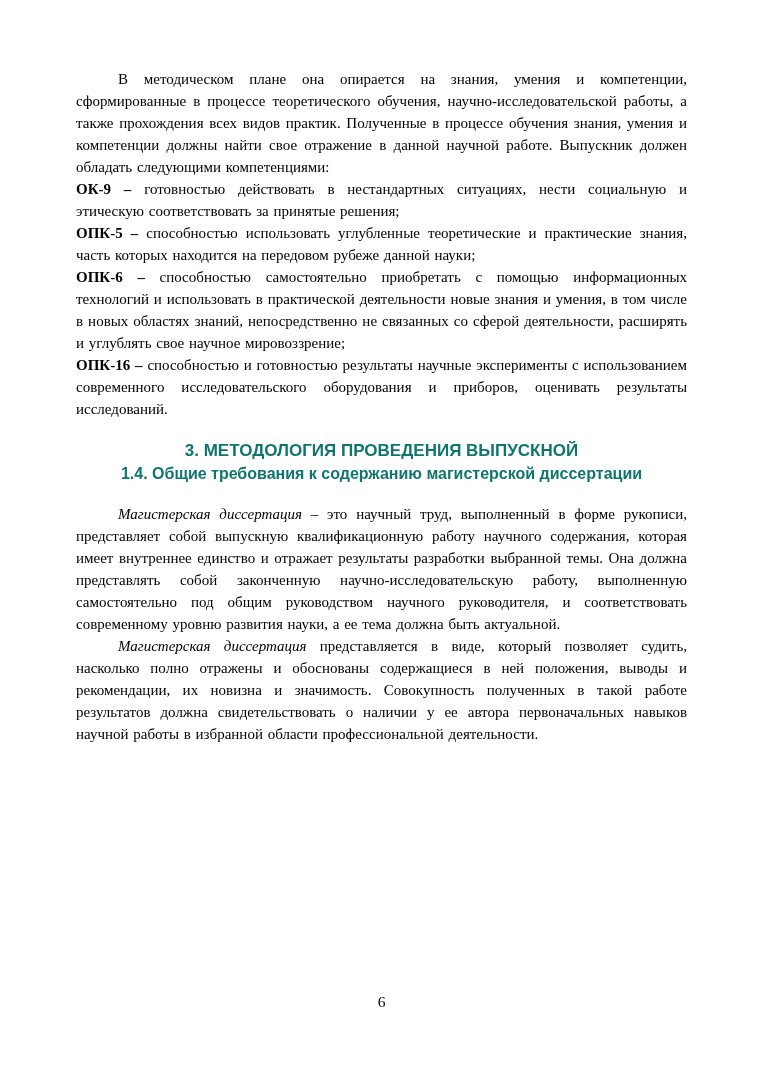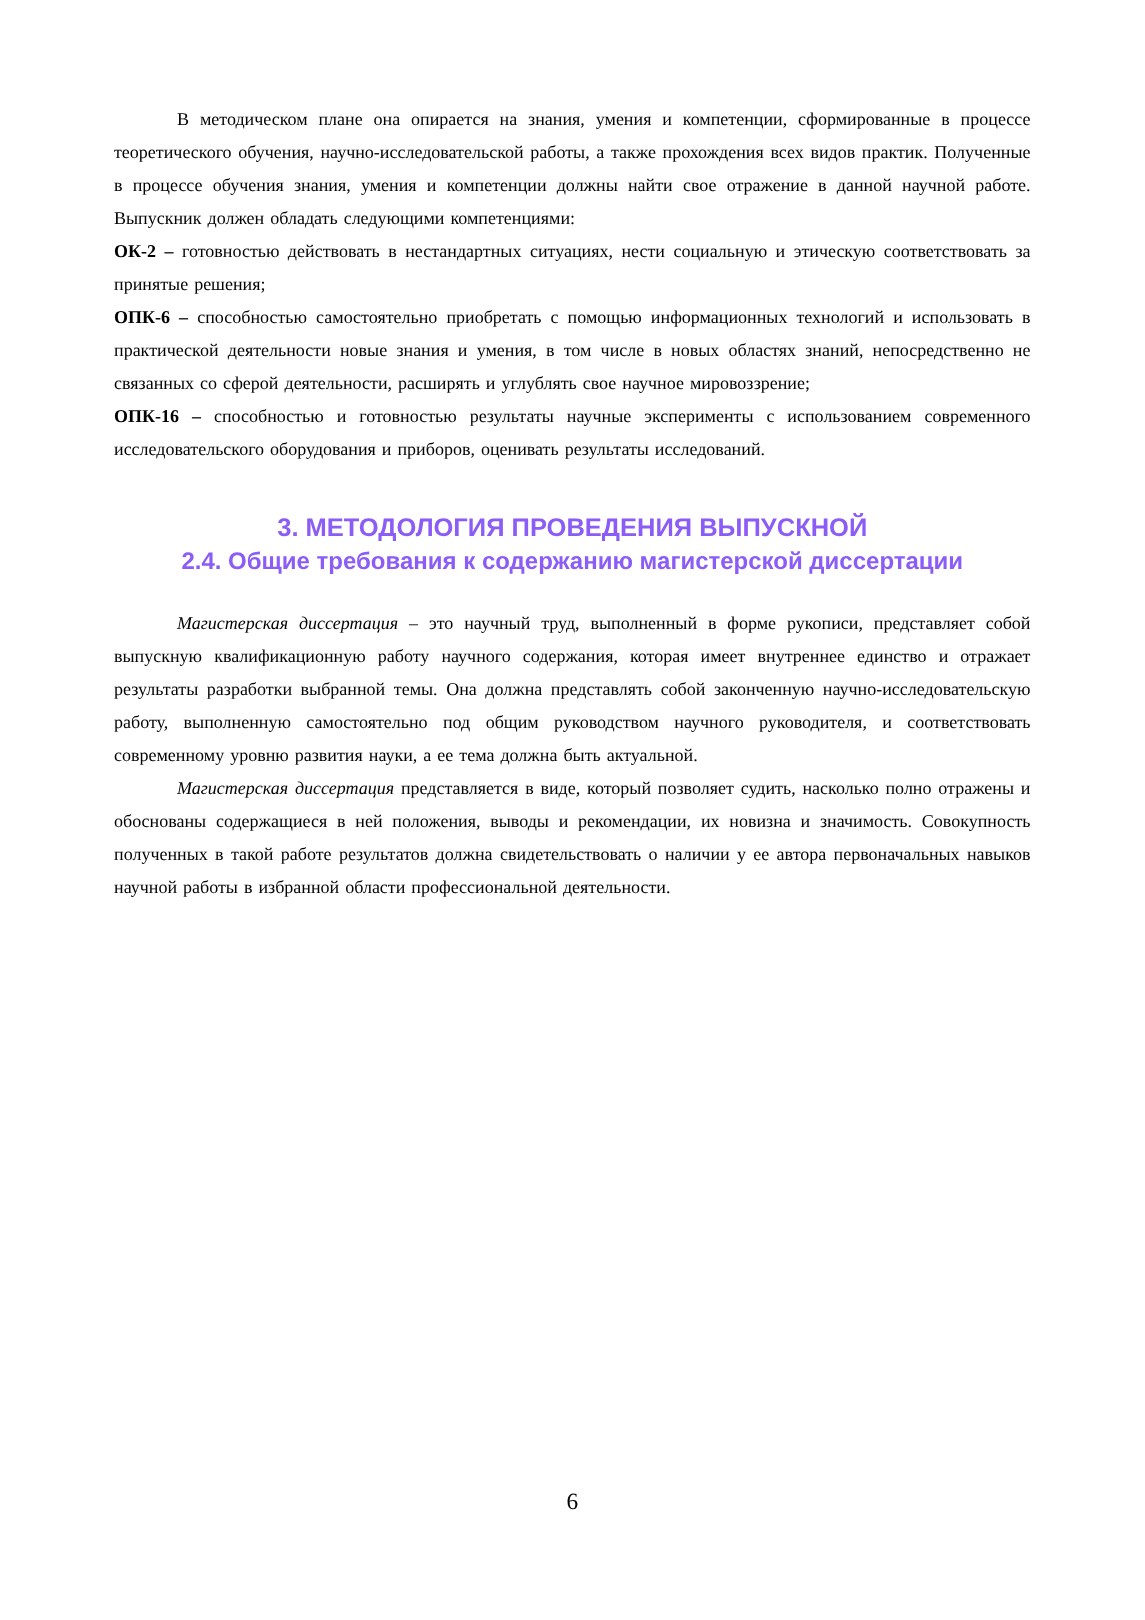--- a/index.html
+++ b/index.html
@@ -12,66 +12,67 @@
     color: #000000;
   }
   .page {
     position: relative;
     width: 763px;
     height: 1080px;
     background: #ffffff;
     padding: 68px 76px 0 76px;
   }
   .para {
-    font-size: 12px;
+    font-size: 15px;
     line-height: 22px;
     text-align: justify;
     word-spacing: 1px;
   }
   .para.indent { text-indent: 42px; }
   .code { font-weight: bold; }
   .term { font-style: italic; }
   .heading-block {
-    margin-top: 30px;
+    margin-top: 19px;
     margin-bottom: 18px;
     text-align: center;
     font-family: "Liberation Sans", sans-serif;
     font-weight: bold;
     font-size: 17px;
     line-height: 23px;
-    color: #8b5cf6;
+    color: #0f766e;
   }
   .heading-block .subtitle { font-size: 16px; }
   .page-number {
     position: absolute;
     top: 993px;
     left: 0;
     width: 763px;
     text-align: center;
     font-size: 15.5px;
     font-family: "Liberation Serif", serif;
   }
 </style>
 </head>
 <body>
 
 <div class="page">
 
   <p class="para indent">В методическом плане она опирается на знания, умения и компетенции, сформированные в процессе теоретического обучения, научно-исследовательской работы, а также прохождения всех видов практик. Полученные в процессе обучения знания, умения и компетенции должны найти свое отражение в данной научной работе. Выпускник должен обладать следующими компетенциями:</p>
 
-  <p class="para"><b class="code">ОК-2 –</b><span> готовностью действовать в нестандартных ситуациях, нести социальную и этическую соответствовать за принятые решения;</span></p>
+  <p class="para"><b class="code">ОК-9 –</b><span> готовностью действовать в нестандартных ситуациях, нести социальную и этическую соответствовать за принятые решения;</span></p>
 
+  <p class="para"><b class="code">ОПК-5 –</b><span> способностью использовать углубленные теоретические и практические знания, часть которых находится на передовом рубеже данной науки;</span></p>
 
   <p class="para"><b class="code">ОПК-6 –</b><span> способностью самостоятельно приобретать с помощью информационных технологий и использовать в практической деятельности новые знания и умения, в том числе в новых областях знаний, непосредственно не связанных со сферой деятельности, расширять и углублять свое научное мировоззрение;</span></p>
 
   <p class="para"><b class="code">ОПК-16 –</b><span> способностью и готовностью результаты научные эксперименты с использованием современного исследовательского оборудования и приборов, оценивать результаты исследований.</span></p>
 
   <div class="heading-block">
     <div>3. МЕТОДОЛОГИЯ ПРОВЕДЕНИЯ ВЫПУСКНОЙ</div>
-    <div class="subtitle">2.4. Общие требования к содержанию магистерской диссертации</div>
+    <div class="subtitle">1.4. Общие требования к содержанию магистерской диссертации</div>
   </div>
 
 
   <p class="para indent"><i class="term">Магистерская диссертация</i><span> – это научный труд, выполненный в форме рукописи, представляет собой выпускную квалификационную работу научного содержания, которая имеет внутреннее единство и отражает результаты разработки выбранной темы. Она должна представлять собой законченную научно-исследовательскую работу, выполненную самостоятельно под общим руководством научного руководителя, и соответствовать современному уровню развития науки, а ее тема должна быть актуальной.</span></p>
 
   <p class="para indent"><i class="term">Магистерская диссертация</i><span> представляется в виде, который позволяет судить, насколько полно отражены и обоснованы содержащиеся в ней положения, выводы и рекомендации, их новизна и значимость. Совокупность полученных в такой работе результатов должна свидетельствовать о наличии у ее автора первоначальных навыков научной работы в избранной области профессиональной деятельности.</span></p>
 
 
   <div class="page-number">6</div>
 

